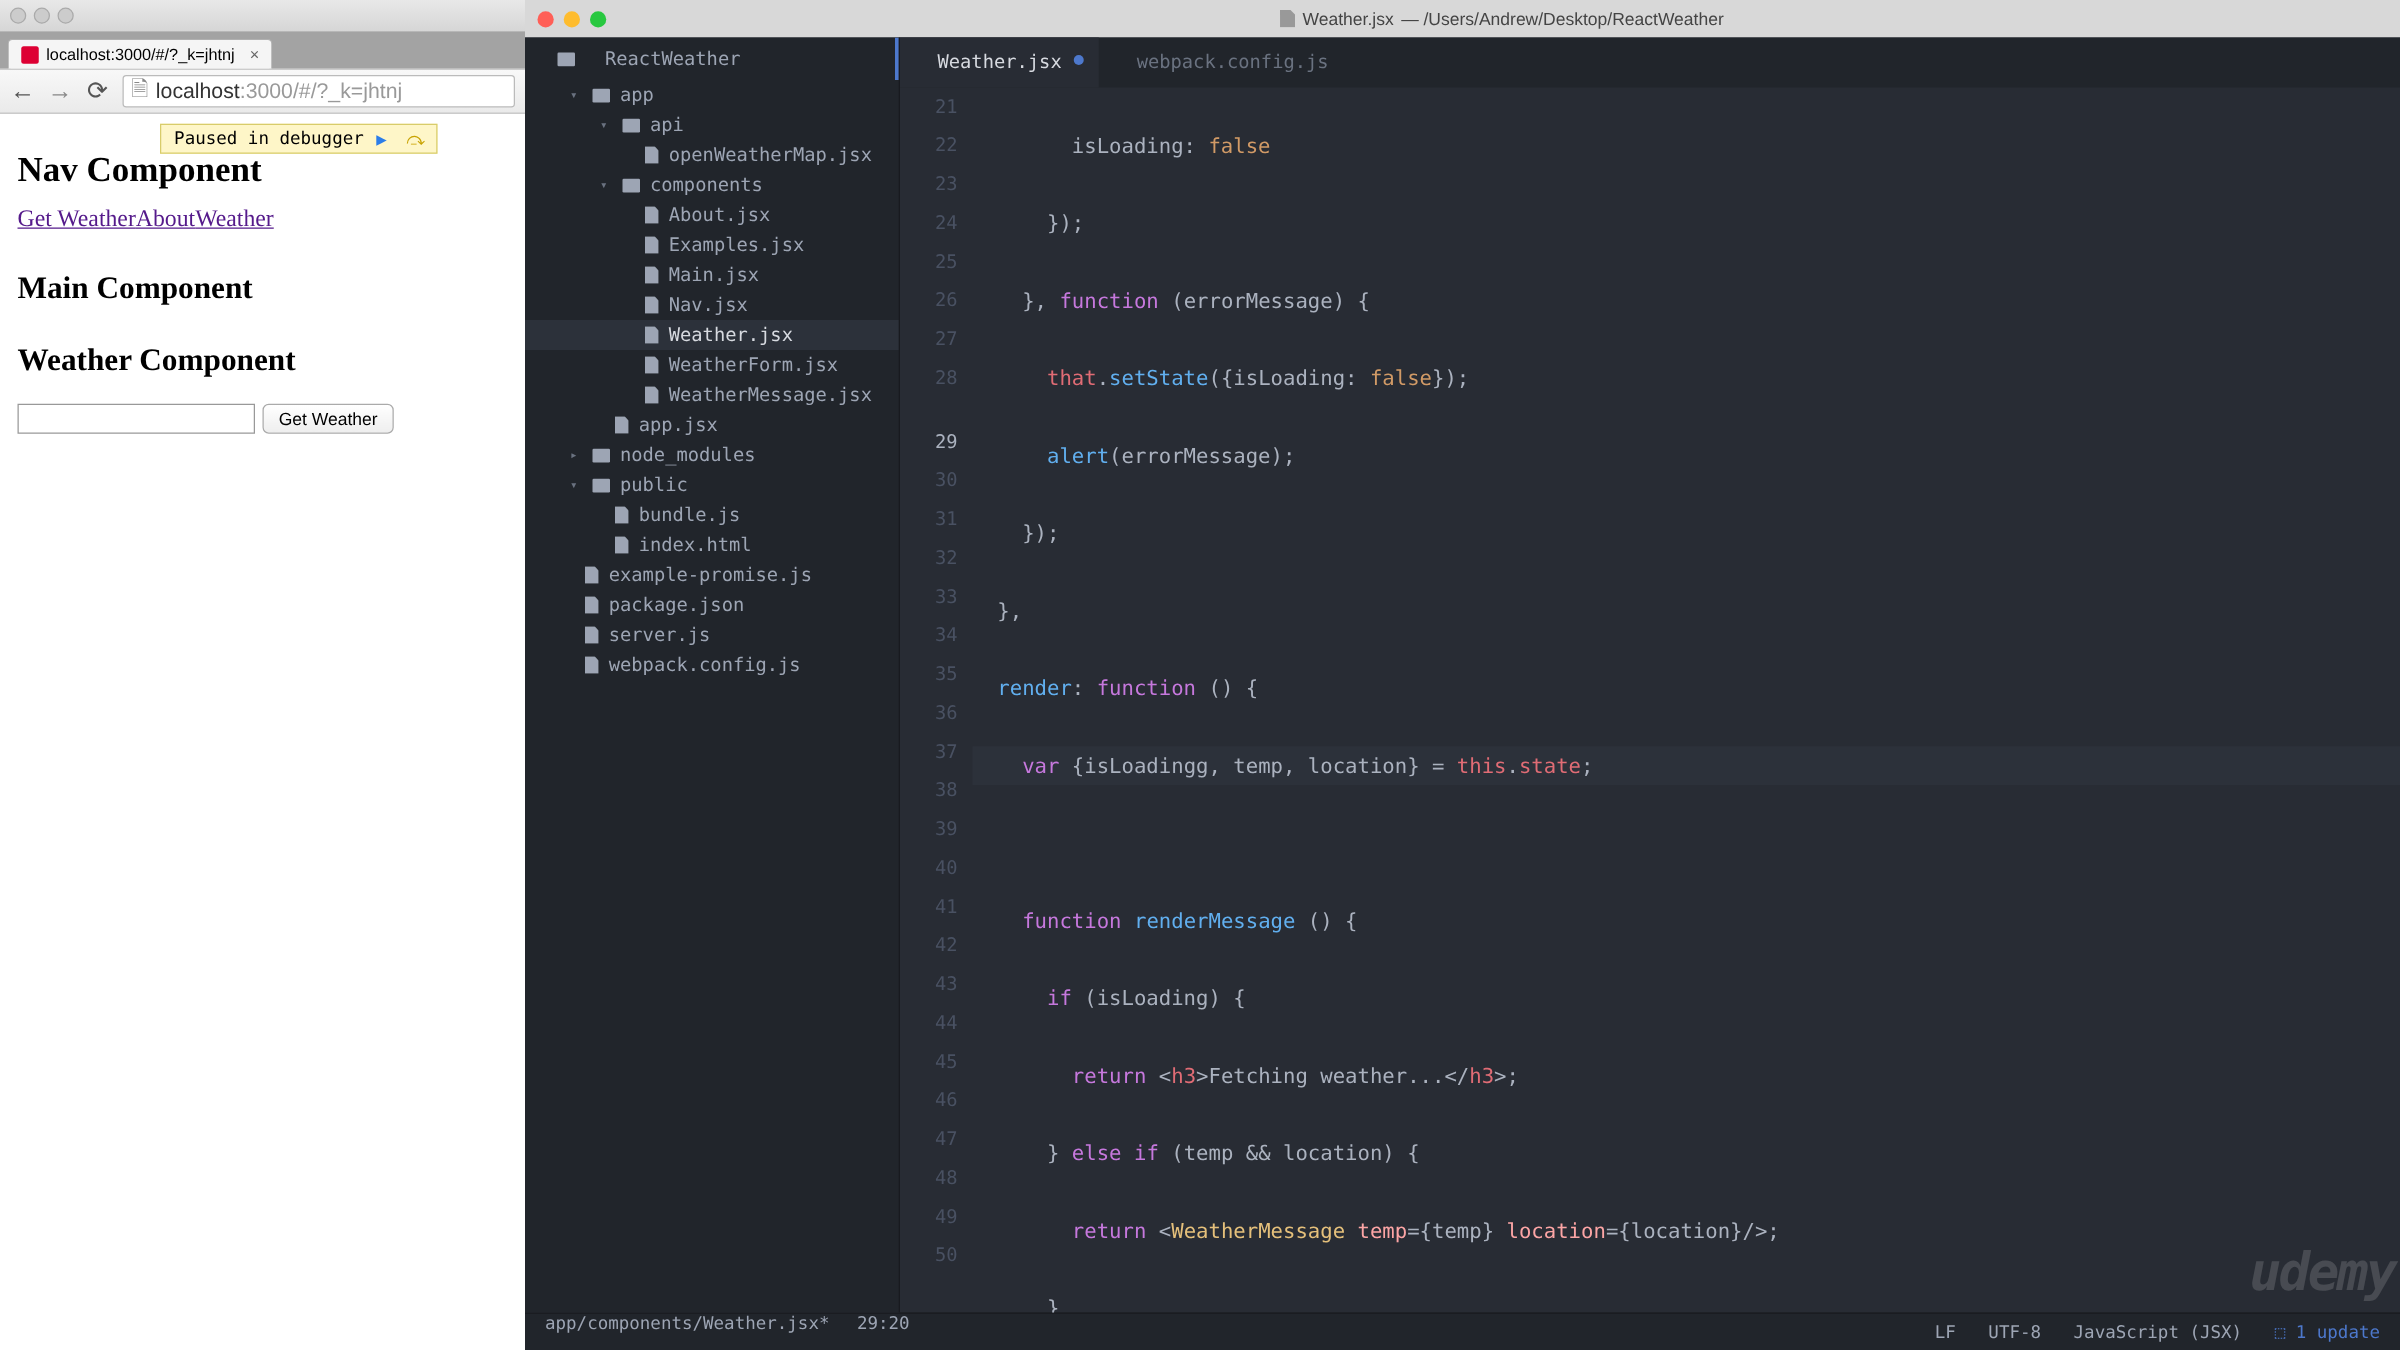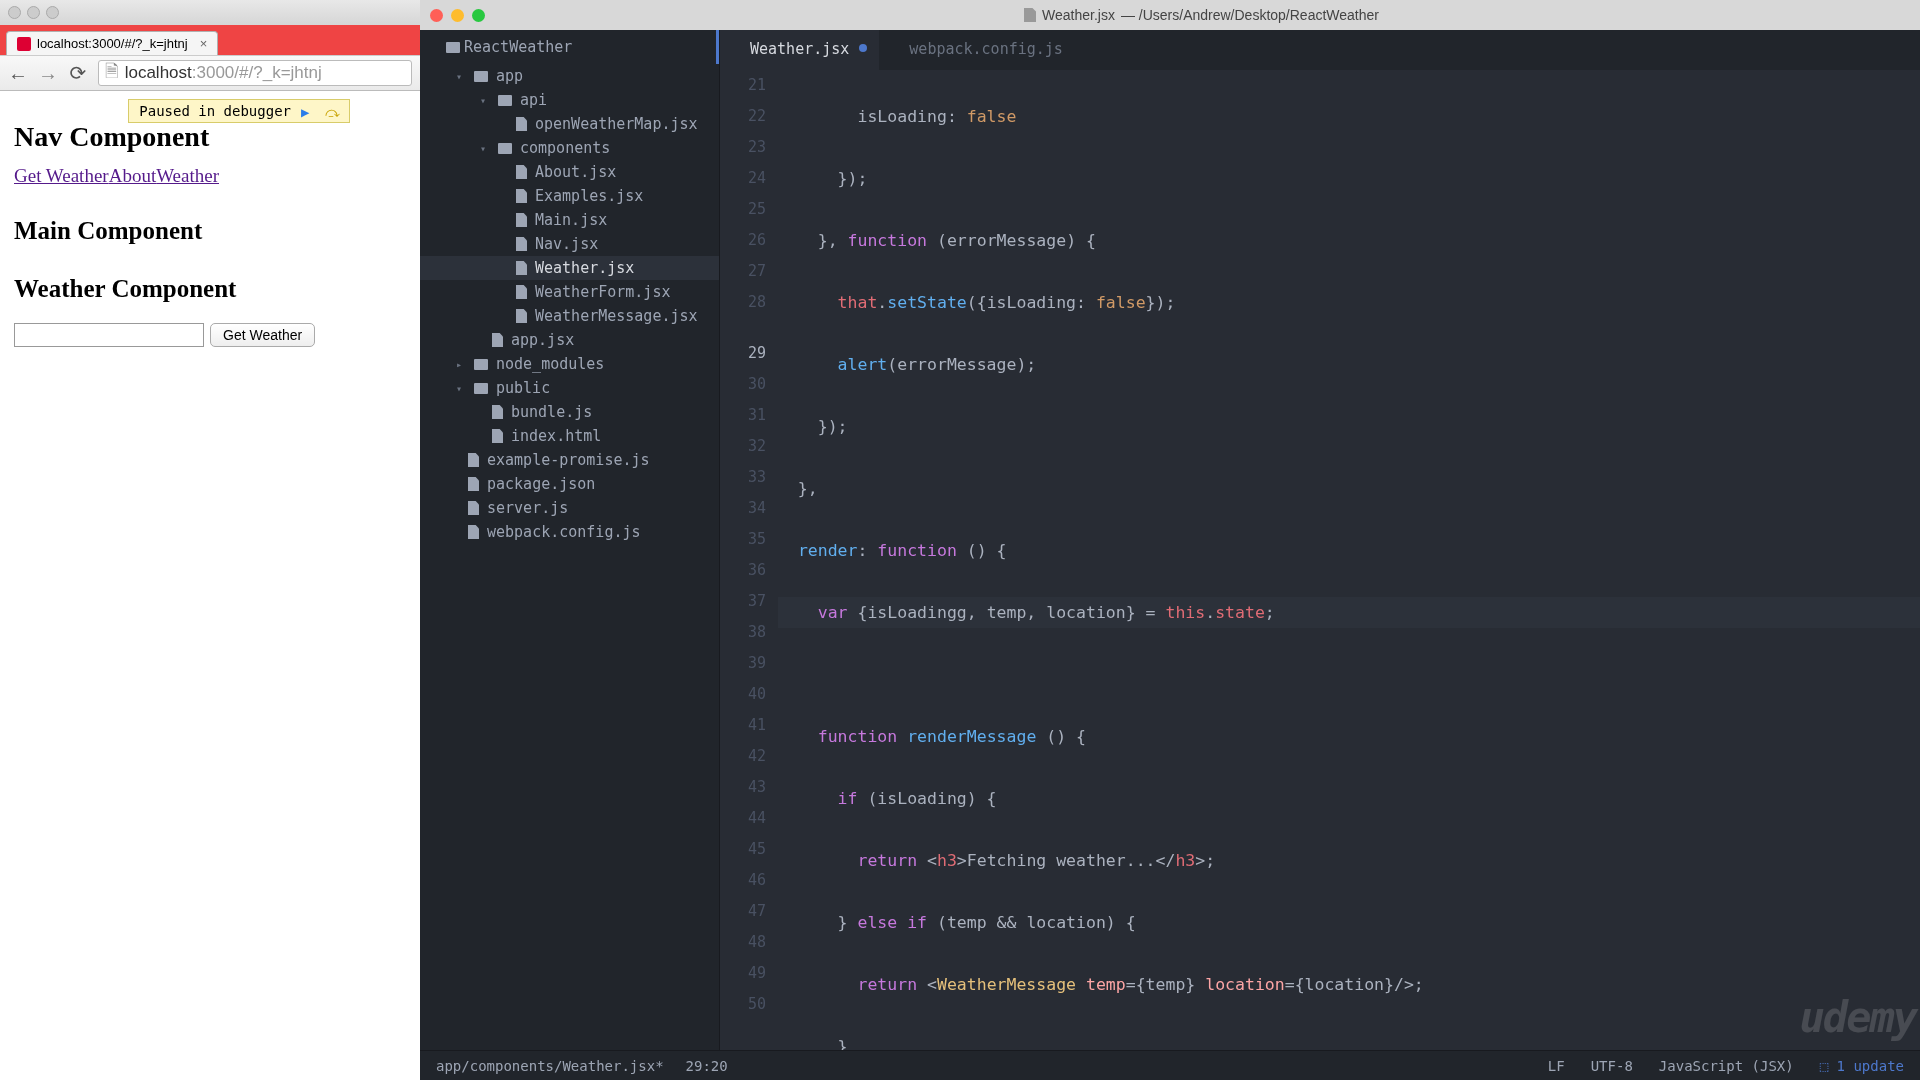--- a/index.html
+++ b/index.html
@@ -2,21 +2,21 @@
 <html><head>
 <meta charset="utf-8">
 <style>
 * { margin: 0; padding: 0; box-sizing: border-box; }
 body { font-family: -apple-system, "Helvetica Neue", Arial, sans-serif; width: 1920px; height: 1080px; overflow: hidden; background: #f0f0f0; }
 
 
 .browser { position: absolute; left: 0; top: 0; width: 420px; height: 1080px; background: #fff; }
 .browser-titlebar { height: 25px; background: linear-gradient(#e8e8e8, #d6d6d6); display: flex; align-items: center; padding: 0 8px; gap: 6px; }
 .tl-dot { width: 13px; height: 13px; border-radius: 50%; background: #ccc; border: 1px solid #aaa; }
-.tab-strip { height: 30px; background: #ef4444; display: flex; align-items: flex-end; padding: 0 6px; }
+.tab-strip { height: 30px; background: #a3a3a3; display: flex; align-items: flex-end; padding: 0 6px; }
 .tab { background: #f5f5f5; border: 1px solid #b0b0b0; border-bottom: none; border-radius: 4px 4px 0 0; padding: 4px 10px; display: flex; align-items: center; gap: 6px; font-size: 13px; max-width: 260px; }
 .tab-favicon { width: 14px; height: 14px; background: #d03; border-radius: 2px; display: inline-block; }
 .tab-close { font-size: 13px; color: #666; margin-left: 6px; }
 .toolbar { height: 36px; background: linear-gradient(#f8f8f8, #eaeaea); border-top: 1px solid #ccc; border-bottom: 1px solid #bbb; display: flex; align-items: center; padding: 0 8px; gap: 10px; }
 .nav-btn { width: 20px; height: 20px; color: #888; font-size: 20px; text-align: center; line-height: 20px; }
 .nav-btn.enabled { color: #555; }
 .urlbar { flex: 1; background: #fff; border: 1px solid #bbb; border-radius: 3px; height: 26px; display: flex; align-items: center; padding: 0 6px; font-size: 17px; color: #333; overflow: hidden; white-space: nowrap; }
 .url-host { color: #333; }
 .url-port { color: #999; }
 .url-path { color: #999; }
@@ -35,41 +35,41 @@
 
 .editor { position: absolute; left: 420px; top: 0; right: 0; bottom: 0; background: #282c34; color: #abb2bf; font-family: Menlo, Consolas, monospace; font-size: 16px; }
 .editor-titlebar { height: 30px; background: #d8d8d8; display: flex; align-items: center; padding: 0 10px; gap: 8px; font-family: -apple-system, sans-serif; font-size: 14px; color: #444; }
 .ed-dot { width: 13px; height: 13px; border-radius: 50%; }
 .ed-red { background: #ff5f57; } .ed-yellow { background: #febc2e; } .ed-green { background: #28c840; }
 .ed-title { flex: 1; text-align: center; display: flex; align-items: center; justify-content: center; gap: 6px; }
 .file-ico { width: 12px; height: 14px; background: #999; display: inline-block; clip-path: polygon(0 0, 70% 0, 100% 25%, 100% 100%, 0 100%); }
 
 .editor-body { display: flex; height: calc(100% - 60px); }
 .tree { width: 300px; background: #21252b; border-right: 1px solid #181a1f; overflow: hidden; font-size: 15px; }
-.tree-header { padding: 8px 10px 8px 26px; color: #9da5b4; display: flex; align-items: center; gap: 4px; border-right: 3px solid #4d78cc; }
+.tree-header { padding: 8px 10px 8px 26px; color: #9da5b4; display: flex; align-items: center; gap: 24px; border-right: 3px solid #4d78cc; }
 .tree-row { padding: 3px 8px; display: flex; align-items: center; gap: 8px; color: #9da5b4; cursor: pointer; white-space: nowrap; }
 .tree-row.selected { background: #2c313a; color: #d7dae0; }
 .chevron { width: 10px; display: inline-block; color: #6a7280; font-size: 10px; }
 .folder-ico { width: 14px; height: 11px; background: #9da5b4; display: inline-block; border-radius: 1px; }
 .file-ico2 { width: 11px; height: 14px; background: #9da5b4; display: inline-block; clip-path: polygon(0 0, 70% 0, 100% 25%, 100% 100%, 0 100%); }
 
 .main { flex: 1; display: flex; flex-direction: column; }
 .tabs { height: 40px; background: #21252b; display: flex; }
 .ed-tab { padding: 10px 30px; color: #6a7280; font-size: 15px; position: relative; }
 .ed-tab.active { background: #282c34; color: #d7dae0; }
 .dirty { position: absolute; right: 12px; top: 14px; width: 8px; height: 8px; border-radius: 50%; background: #4d78cc; }
 
 .code-area { flex: 1; display: flex; overflow: hidden; line-height: 31px; }
 .gutter { width: 58px; text-align: right; padding-right: 12px; color: #495162; font-size: 15px; user-select: none; }
 .gutter .hl { color: #abb2bf; margin-top: 20px; }
 .code { flex: 1; white-space: pre; font-size: 16.5px; }
 .line { height: 31px; }
 .line.highlight { background: #2c313a; }
 
-.statusbar { height: 30px; background: #21252b; display: flex; align-items: center; padding: 0 16px; color: #9da5b4; font-size: 14px; gap: 22px; border-top: 1px solid #181a1f; }
+.statusbar { height: 30px; background: #21252b; display: flex; padding: 0 16px; color: #9da5b4; font-size: 14px; gap: 22px; border-top: 1px solid #181a1f; }
 .statusbar .right { margin-left: auto; display: flex; gap: 26px; align-items: center; }
 .sb-update { color: #4d78cc; }
 
 
 .c-k { color: #c678dd; }   
 .c-f { color: #61afef; }   
 .c-n { color: #abb2bf; }   
 .c-o { color: #d19a66; }   
 .c-r { color: #e06c75; }   
 .c-t { color: #e5c07b; }   

